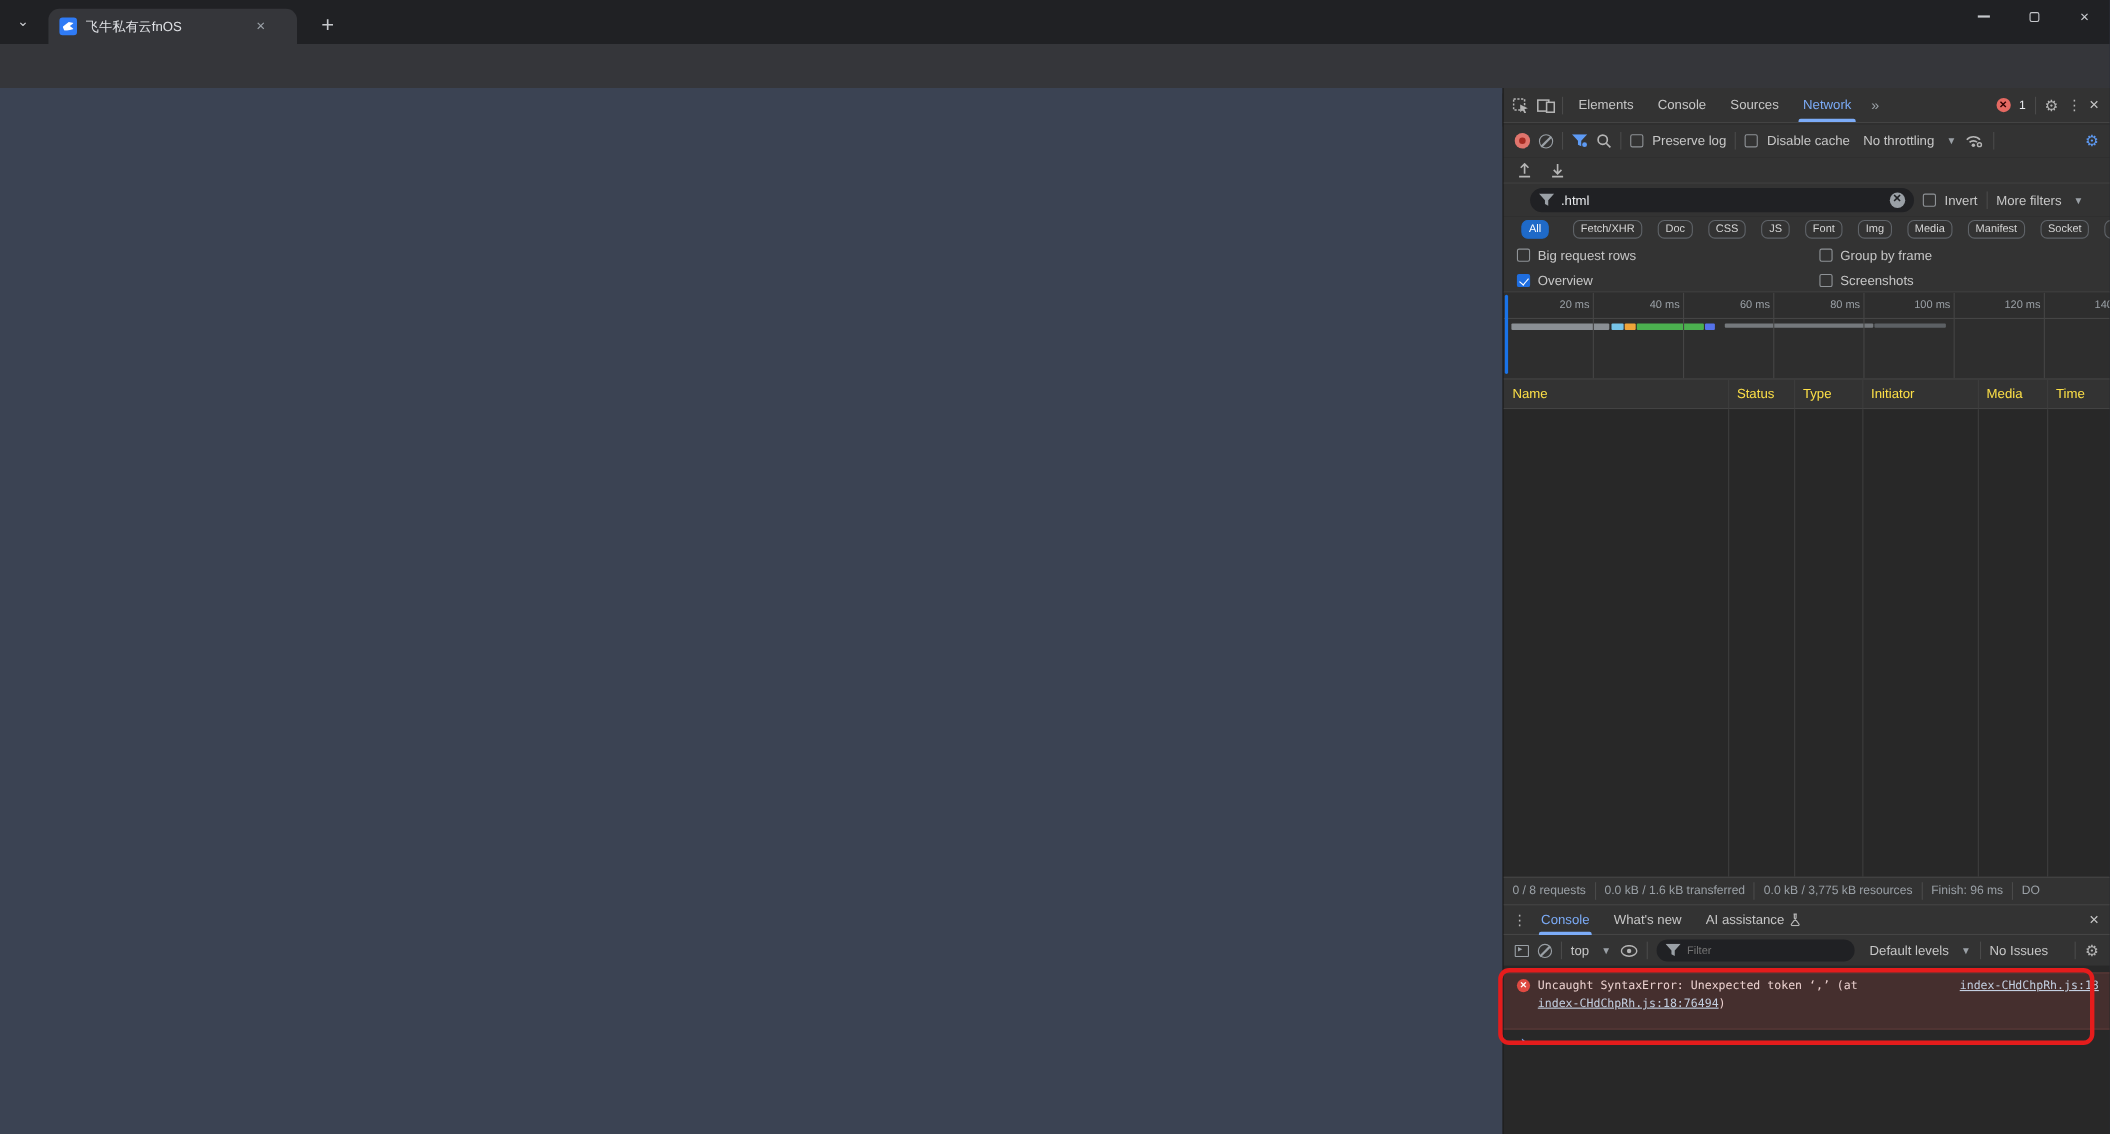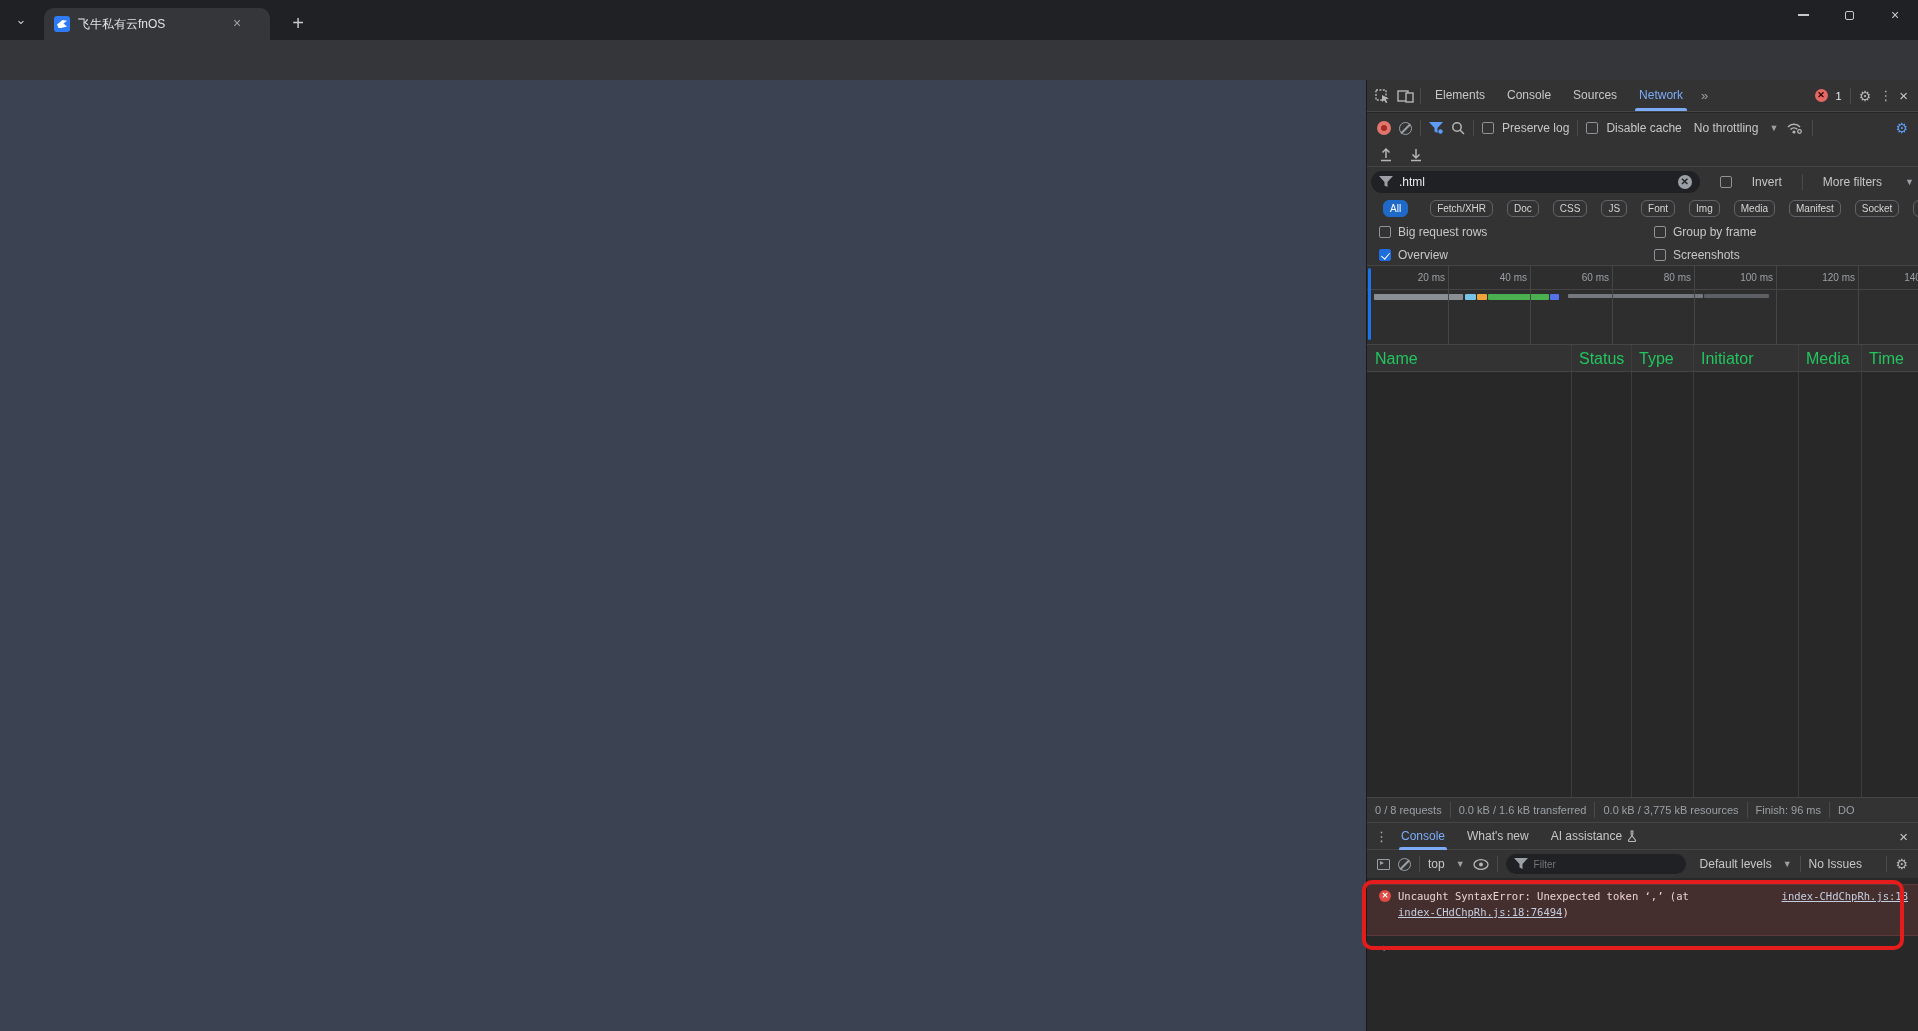--- a/index.html
+++ b/index.html
@@ -73,21 +73,21 @@
   .funnel { width:14px; height:12px; }
   .cb { width:12px; height:12px; border:1.3px solid #8f9397; border-radius:2px; background:transparent; flex:0 0 12px; }
   .cb.checked { background:#1f6ee0; border-color:#1f6ee0; position:relative; }
   .cb.checked::after { content:""; position:absolute; left:2.5px; top:1px; width:4px; height:7px;
                        border:solid #fff; border-width:0 1.6px 1.6px 0; transform:rotate(40deg); }
   .lbl { color:#c7c7c7; }
   .caret { color:#9aa0a6; font-size:9px; margin-left:3px; }
 
   .har-row { top:63px; height:24px; background:#333333; border-bottom:1px solid #454545; padding:0 12px; gap:16px; }
 
-  .filter-row { top:87px; height:30px; background:#333333; padding:0 4px; gap:20px; }
+  .filter-row { top:87px; height:30px; background:#333333; padding:0 24px; gap:8px; }
   .filter-pill { width:358px; height:22px; border-radius:11px; background:#202124; display:flex;
                  align-items:center; padding:0 8px; gap:6px; }
   .filter-input { background:transparent; border:none; outline:none; color:#e8eaed; font-size:12px;
                   font-family:"Liberation Sans",sans-serif; flex:1; }
   .pill-clear { width:14px; height:14px; border-radius:50%; background:#9aa0a6; color:#202124; font-size:10px;
                 text-align:center; line-height:14px; font-weight:bold; }
 
   .pills-row { top:117px; height:23px; background:#333333; padding:0 6px; gap:4px; }
   .pill { border:1px solid #5f6368; border-radius:6px; padding:2px 6px; font-size:10px; color:#d5d5d5;margin-left:10px; }
   .pill.active { background:#1f6ac8; border-color:#1f6ac8; color:#fff; }
@@ -98,21 +98,21 @@
 
   .timeline { position:absolute; top:186px; left:0; right:0; height:78px; background:#2e2e2e; overflow:hidden; }
   .ruler { position:absolute; top:0; left:0; right:0; height:24px; border-bottom:1px solid #454545; overflow:hidden; white-space:nowrap; }
   .tick { display:inline-block; width:82px; text-align:right; padding-right:4px; color:#9aa0a6; font-size:10px; line-height:24px; }
   .gridline { position:absolute; top:0; bottom:0; width:1px; background:#454545; }
   .wbar { position:absolute; top:28px; height:6px; border-radius:1px; }
   .sel-handle { position:absolute; left:1px; top:2px; bottom:4px; width:3px; background:#1a73e8; border-radius:2px; }
 
   .grid-hdr { position:absolute; top:264px; left:0; right:0; height:28px; background:#333333;
               border-top:1px solid #454545; border-bottom:1px solid #454545; }
-  .hcell { position:absolute; top:0; height:28px; line-height:27px; padding-left:8px; color:#22c55e; font-size:16px; overflow:hidden; }
+  .hcell { position:absolute; top:0; height:28px; line-height:27px; padding-left:8px; color:#fde047; font-size:12px; overflow:hidden; }
   .grid-body { position:absolute; top:292px; left:0; right:0; height:425px; background:#282828; }
   .colsep { position:absolute; top:0; bottom:0; width:1px; background:#3d3d3d; }
 
   .statusbar { top:717px; height:25px; background:#333333; border-top:1px solid #454545;
                color:#9aa0a6; font-size:11px; padding:11px 8px; gap:8px; overflow:hidden; }
 
   .drawer-tabs { top:742px; height:28px; background:#333333; border-top:1px solid #454545;
                  border-bottom:1px solid #454545; padding:0 8px; gap:10px; }
   .drawer-tab { padding:0 6px; height:27px; line-height:27px; position:relative; color:#c7c7c7; }
   .drawer-tab.active { color:#7cacf8; }

